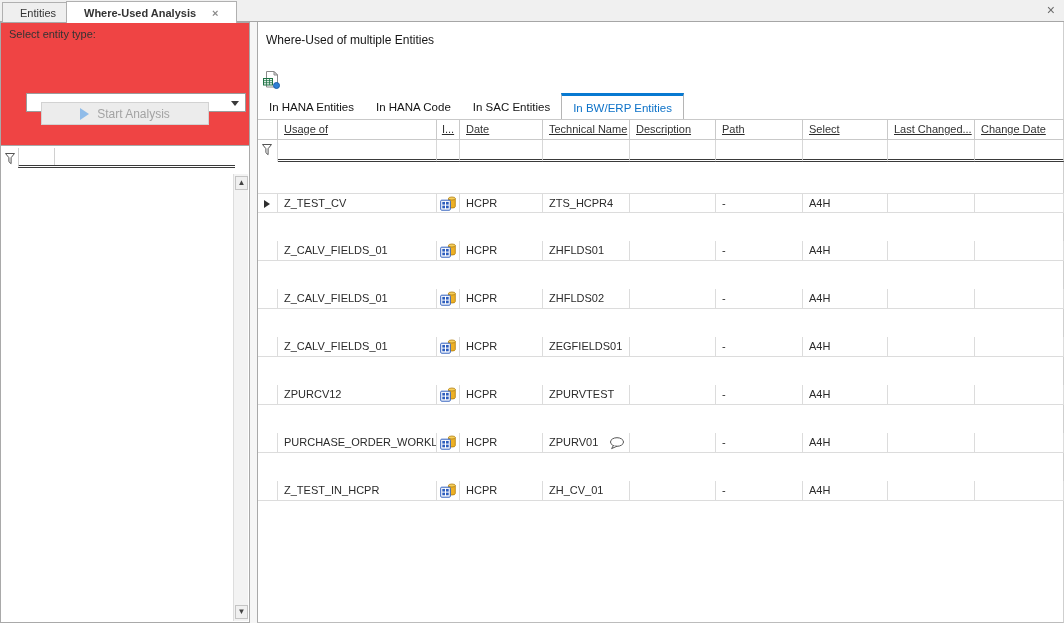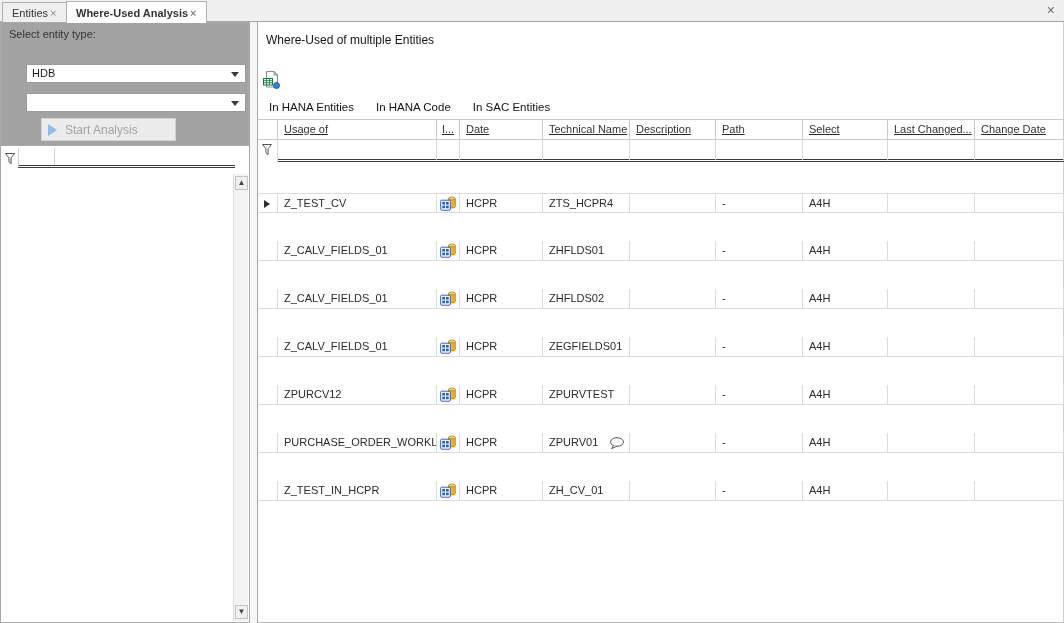--- a/index.html
+++ b/index.html
@@ -4,34 +4,34 @@
 <style>
   html,body{margin:0;padding:0;background:#dcdcdc;}
   *{box-sizing:border-box;}
   .window{
     position:relative; width:1064px; height:623px; background:#fff;
     font-family:"Liberation Sans","DejaVu Sans",sans-serif; font-size:11px; color:#2b2b2b;
     overflow:hidden;
   }
   
   .tabstrip{position:absolute;left:0;top:0;width:1064px;height:22px;background:#f0f0f0;border-bottom:1px solid #a6a6a6;z-index:5;}
-  .doc-tab{position:absolute;top:2px;height:20px;display:flex;align-items:center;gap:2px;padding:0 9px;
+  .doc-tab{position:absolute;top:2px;height:20px;display:flex;align-items:center;gap:16px;padding:0 17px;
     font-size:11px;color:#333;background:#efefef;border:1px solid #b0b0b0;border-bottom:none;cursor:default;}
   .doc-tab.active{top:1px;height:22px;background:#fff;z-index:6;}
   .tab-close{color:#8a8a8a;font-size:11px;line-height:10px;}
   .strip-close{position:absolute;right:9px;top:3px;color:#6b6b6b;font-size:14px;line-height:14px;}
   
-  .left-panel{position:absolute;left:0;top:22px;width:250px;height:124px;background:#a3a3a3;border:1px solid #a9a9a9;}
+  .left-panel{position:absolute;left:0;top:22px;width:250px;height:124px;background:#ef4444;border:1px solid #a9a9a9;}
   .group-caption{position:absolute;left:8px;top:5px;font-size:11px;color:#333;}
   .combo{position:absolute;left:25px;width:220px;height:19px;background:#fff;border:1px solid #9b9b9b;
     font-size:11px;line-height:17px;padding-left:5px;color:#1d1d1d;}
   .combo-arrow{position:absolute;right:6px;top:7px;width:0;height:0;
     border-left:4px solid transparent;border-right:4px solid transparent;border-top:5px solid #3a3a3a;}
-  .start-btn{position:absolute;left:40px;top:95px;width:135px;height:23px;background:#ececec;border:1px solid #d2d2d2;
-    color:#a3a3a3;font-size:12px;font-family:inherit;display:flex;align-items:center;gap:8px;}
+  .start-btn{position:absolute;left:40px;top:79px;width:168px;height:23px;background:#ececec;border:1px solid #d2d2d2;
+    color:#a3a3a3;font-size:12px;font-family:inherit;display:flex;align-items:center;justify-content:center;gap:8px;}
   .play-icon{width:0;height:0;border-top:6px solid transparent;border-bottom:6px solid transparent;border-left:9px solid #90bce9;}
   
   .left-list{position:absolute;left:0;top:146px;width:250px;height:477px;background:#fff;
     border-left:1px solid #a9a9a9;border-right:1px solid #a9a9a9;border-bottom:1px solid #a9a9a9;}
   .llist-funnel{position:absolute;left:4px;top:7px;}
   .llist-filter{position:absolute;left:17px;top:2px;width:217px;height:20px;display:flex;
     border-left:1px solid #d0d0d0;border-bottom:3px double #3a3a3a;}
   .llist-c1{width:36px;height:100%;border-right:1px solid #d0d0d0;}
   .llist-c2{flex:1;height:100%;}
   .vscroll{position:absolute;right:1px;top:28px;bottom:1px;width:15px;background:#f3f3f3;border-left:1px solid #dddddd;}
@@ -88,24 +88,20 @@
     </div>
     <div class="doc-tab active" style="left:66px;font-weight:bold;">
       <span>Where-Used Analysis</span>
       <span class="tab-close">×</span>
     </div>
     <span class="strip-close">×</span>
   </div>
 
   <div class="left-panel">
     <div class="group-caption">Select entity type:</div>
-    <div class="combo" style="top:41px;">
-      <span>HDB</span>
-      <span class="combo-arrow"></span>
-    </div>
     <div class="combo" style="top:70px;">
       <span></span>
       <span class="combo-arrow"></span>
     </div>
     <button class="start-btn" disabled="">
       <span class="play-icon"></span>
       <span>Start Analysis</span>
     </button>
   </div>
 
@@ -140,20 +136,23 @@
 
     <div class="subtabs">
       <div class="subtab">
         <span>In HANA Entities</span>
       </div>
       <div class="subtab">
         <span>In HANA Code</span>
       </div>
       <div class="subtab">
         <span>In SAC Entities</span>
+      </div>
+      <div class="subtab active">
+        <span>In BW/ERP Entities</span>
       </div>
     </div>
 
     <div class="grid">
       <div class="grid-header">
         <div class="cell col-ind"></div>
         <div class="cell col-usage">Usage of</div>
         <div class="cell col-icon">I...</div>
         <div class="cell col-type">Date</div>
         <div class="cell col-tech">Technical Name</div>

